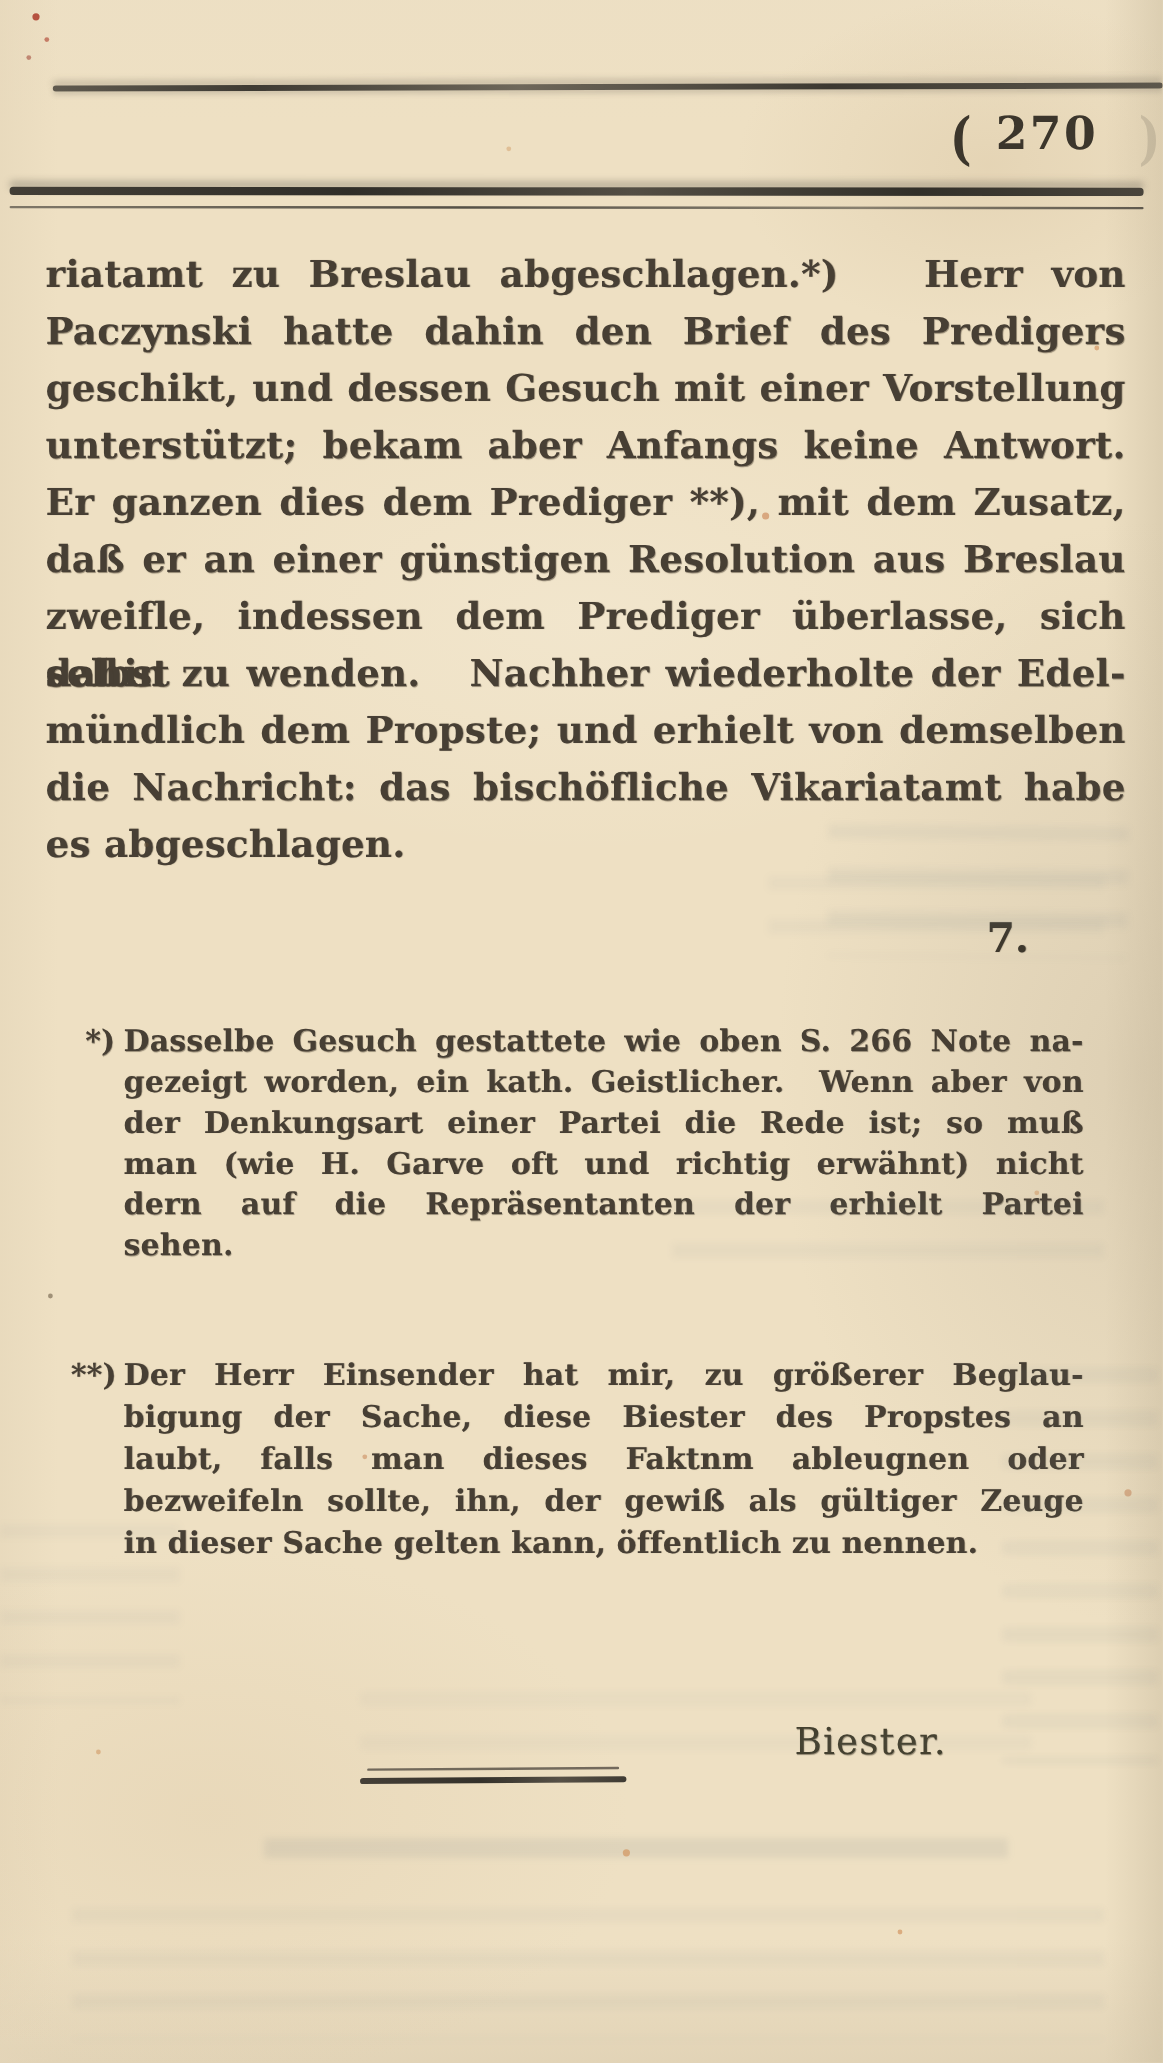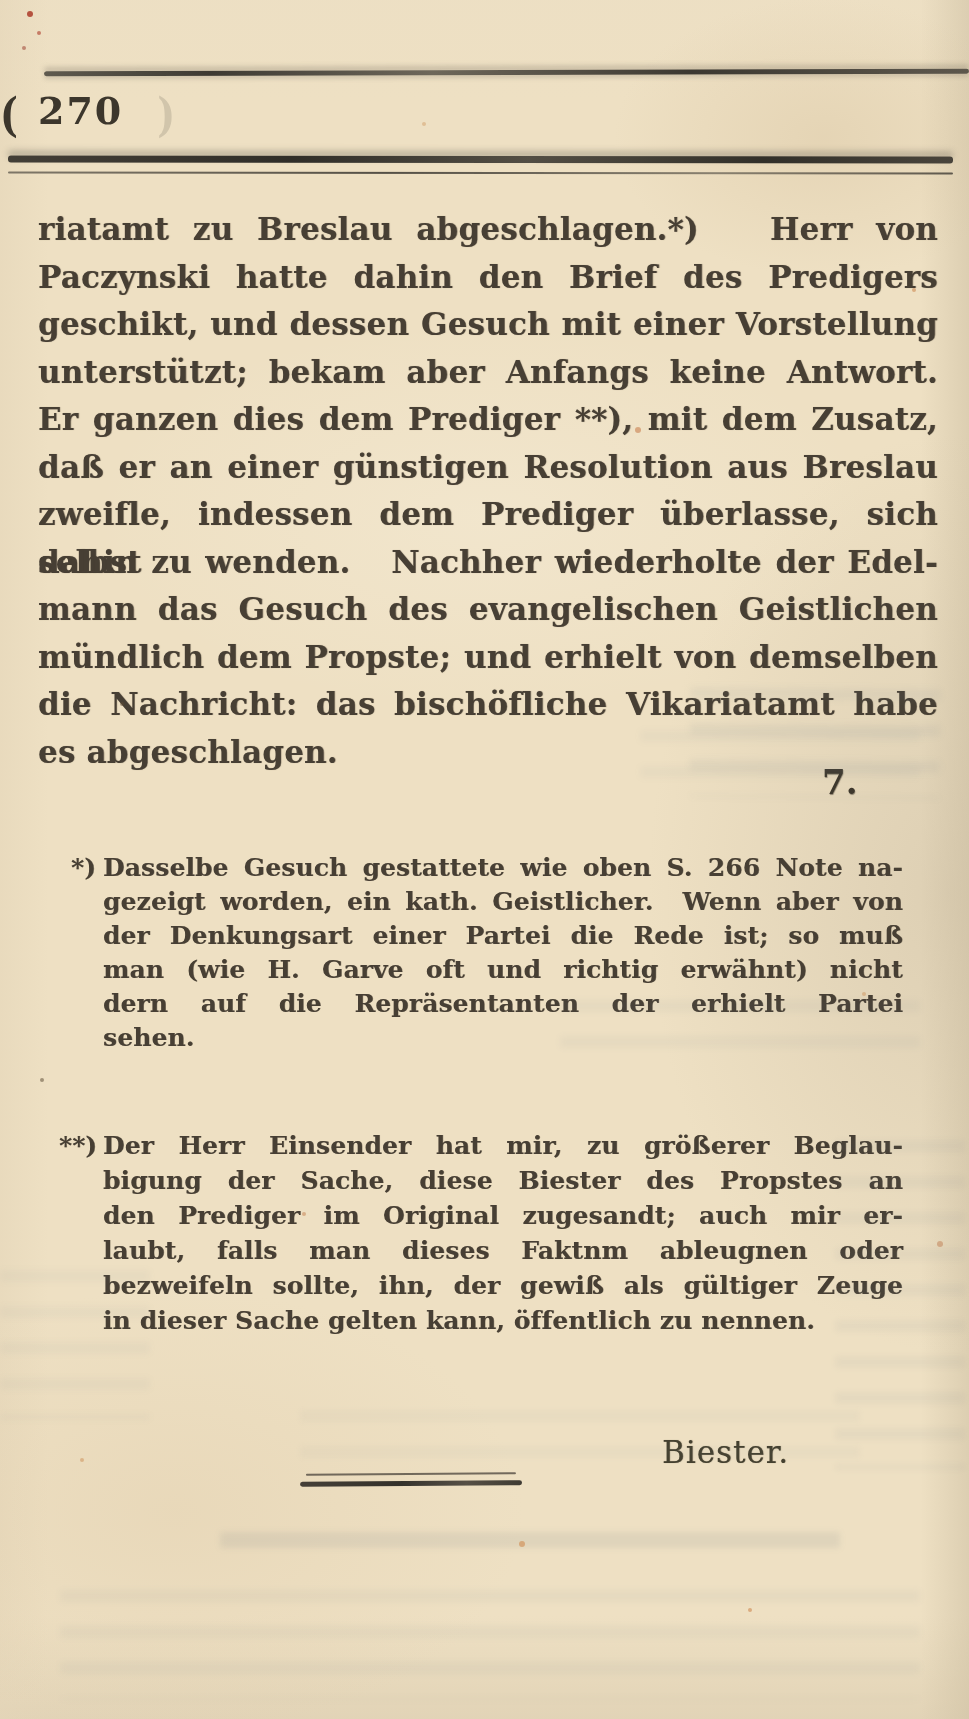--- a/index.html
+++ b/index.html
@@ -33,21 +33,21 @@
   .double-rule .thin{
     height:2px;margin-top:9px;border-radius:2px;
     background:linear-gradient(90deg, rgba(80,75,66,.7), rgba(58,55,48,.85) 40%, rgba(84,79,69,.65) 75%, rgba(62,58,51,.8));
     transform:rotate(0.05deg);
   }
   .bottom-rule{position:absolute;left:300px;top:1473px;width:222px;transform:rotate(-0.4deg);}
   .bottom-rule .thin{height:2px;background:rgba(72,66,57,.75);border-radius:2px;margin-bottom:6px;width:210px;margin-left:6px;}
   .bottom-rule .thick{height:5px;border-radius:3px;
     background:linear-gradient(90deg, rgba(55,50,44,.92), rgba(42,40,35,.95) 45%, rgba(60,55,48,.85) 75%, rgba(48,45,39,.92));}
   
-  .header{position:absolute;left:0;right:0;top:88px;height:56px;text-align:left;
+  .header{position:absolute;left:0;right:0;top:88px;height:56px;text-align:right;
     font-size:38px;font-weight:700;color:#3c362c;letter-spacing:2px;}
   .header .paren{display:inline-block;transform:translateY(4px) scaleY(1.25);}
   .header .num{margin-left:18px;}
   .header .ghost-paren{margin-left:34px;opacity:.25;color:#7d7666;transform:translateY(4px) scaleY(1.25);display:inline-block;}
   
   .body-text{
     position:absolute;left:38px;top:206px;width:900px;
     font-size:31px;line-height:47.5px;font-weight:700;letter-spacing:.2px;
     color:#473f34;text-shadow:.6px .4px .7px rgba(74,64,50,.55);
   }
@@ -124,21 +124,20 @@
 
   <div class="body-text">
     <div class="bline">riatamt zu Breslau abgeschlagen.*) &nbsp;&nbsp;Herr von</div>
     <div class="bline">Paczynski hatte dahin den Brief des Predigers</div>
     <div class="bline">geschikt, und dessen Gesuch mit einer Vorstellung</div>
     <div class="bline">unterstützt; bekam aber Anfangs keine Antwort.</div>
     <div class="bline">Er ganzen dies dem Prediger **), mit dem Zusatz,</div>
     <div class="bline">daß er an einer günstigen Resolution aus Breslau</div>
     <div class="bline">zweifle, indessen dem Prediger überlasse, sich selbst</div>
     <div class="bline">dahin zu wenden. &nbsp;&nbsp;Nachher wiederholte der Edel-</div>
-    <div class="bline">mann das Gesuch des evangelischen Geistlichen</div>
     <div class="bline">mündlich dem Propste; und erhielt von demselben</div>
     <div class="bline">die Nachricht: das bischöfliche Vikariatamt habe</div>
     <div class="bline nojust">es abgeschlagen.</div>
   </div>
 
   <div class="mark7">7.</div>
 
   <div class="footnote fn1">
     <span class="fn-marker">*)</span>
     <div class="fline">Dasselbe Gesuch gestattete wie oben S. 266 Note na-</div>
@@ -146,21 +145,20 @@
     <div class="fline">der Denkungsart einer Partei die Rede ist; so muß</div>
     <div class="fline">man (wie H. Garve oft und richtig erwähnt) nicht</div>
     <div class="fline">dern auf die Repräsentanten der erhielt Partei</div>
     <div class="fline nojust">sehen.</div>
   </div>
 
   <div class="footnote fn2">
     <span class="fn-marker">**)</span>
     <div class="fline">Der Herr Einsender hat mir, zu größerer Beglau-</div>
     <div class="fline">bigung der Sache, diese Biester des Propstes an</div>
-    <div class="fline">den Prediger im Original zugesandt; auch mir er-</div>
     <div class="fline">laubt, falls man dieses Faktnm ableugnen oder</div>
     <div class="fline">bezweifeln sollte, ihn, der gewiß als gültiger Zeuge</div>
     <div class="fline nojust">in dieser Sache gelten kann, öffentlich zu nennen.</div>
   </div>
 
   <div class="signature">Biester.</div>
 
   <div class="bottom-rule">
     <div class="thin"></div>
     <div class="thick"></div>

